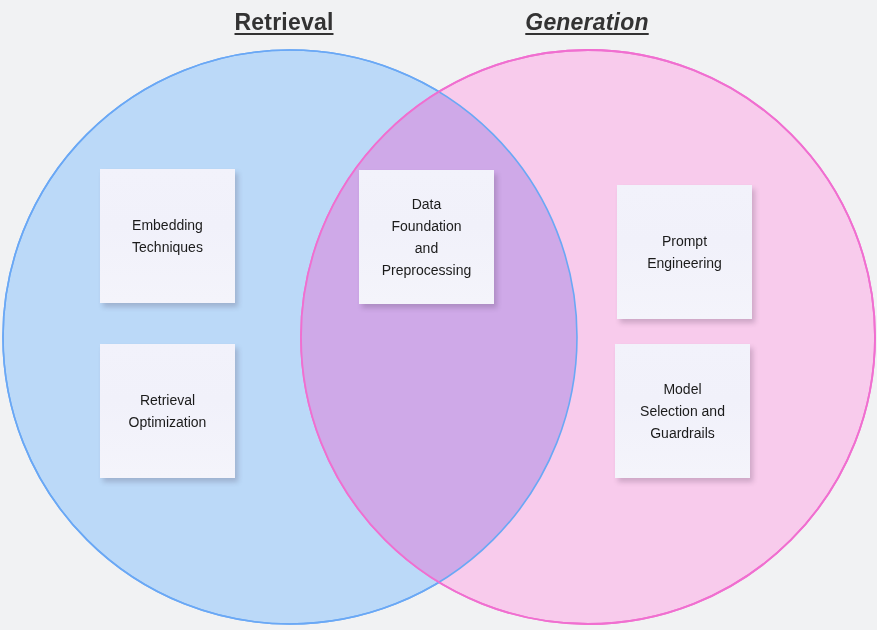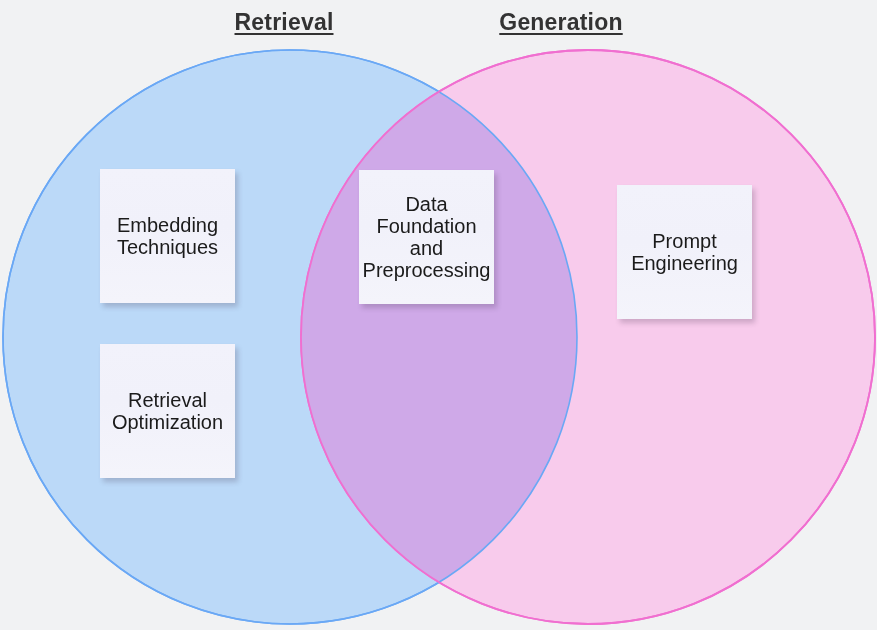--- a/index.html
+++ b/index.html
@@ -36,36 +36,36 @@
     font-size: 23px;
     font-weight: bold;
     color: #333333;
     text-decoration: underline;
     text-underline-offset: 3px;
     white-space: nowrap;
     transform: translateX(-50%);
     letter-spacing: 0.2px;
   }
   #title-left  { left: 284px; top: 9px; }
-  #title-right { left: 561px; top: 9px; }
+  #title-right { left: 587px; top: 9px; font-style: italic; }
 
   
   .card {
     position: absolute;
     width: 135px;
     height: 134px;
     background: linear-gradient(180deg, #f2f2fb 0%, #f1f1fa 42%, #f4f4fb 100%);
     box-shadow: 3px 4px 5px rgba(60, 40, 70, 0.22);
     display: flex;
     align-items: center;
     justify-content: center;
     box-sizing: border-box;
   }
   .card-label {
-    font-size: 20px;
+    font-size: 14px;
     line-height: 22px;
     color: #1b1b1b;
     text-align: center;
     padding: 0 4px;
     font-family: "Liberation Sans", sans-serif;
   }
 
   
   #card-0 { left: 100px; top: 169px; justify-content: center; }
   #card-1 { left: 359px; top: 170px; }
@@ -107,14 +107,17 @@
   </div>
   <div class="card" id="card-1">
     <div class="card-label">Data<br>Foundation<br>and<br>Preprocessing</div>
   </div>
   <div class="card" id="card-2">
     <div class="card-label">Prompt<br>Engineering</div>
   </div>
   <div class="card" id="card-3">
     <div class="card-label">Retrieval<br>Optimization</div>
   </div>
+  <div class="card" id="card-5">
+    <div class="card-label">Model<br>Selection and<br>Guardrails</div>
+  </div>
 
 </div>
 
 </body></html>

